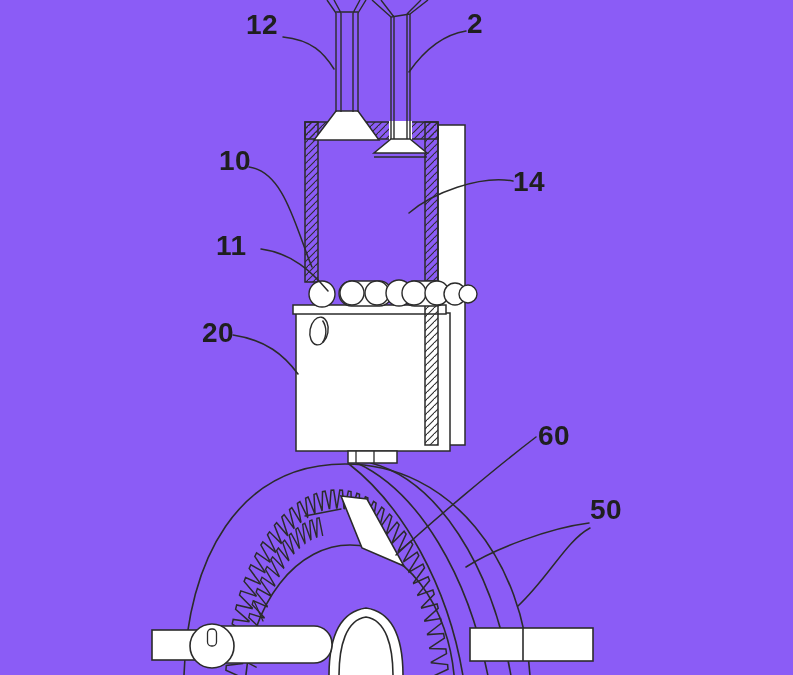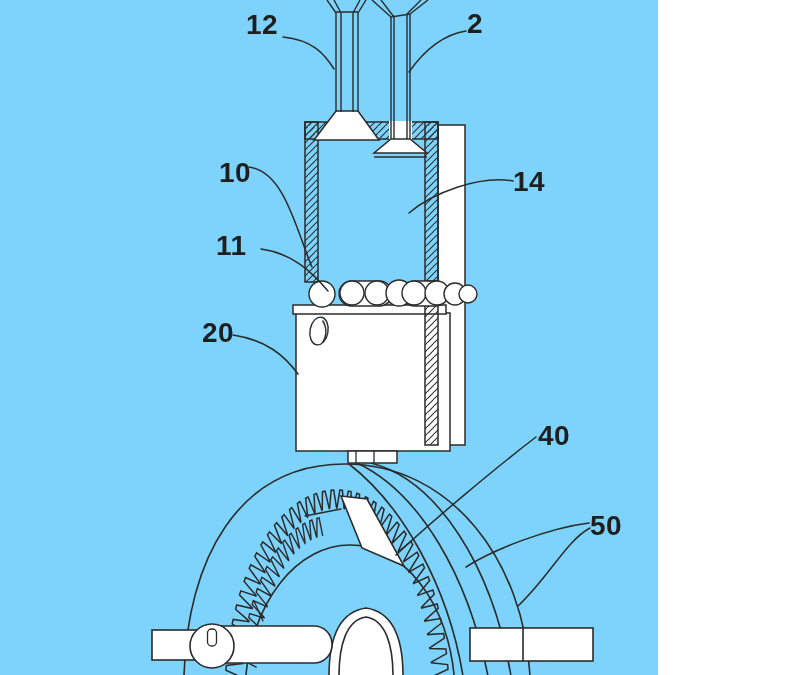--- a/index.html
+++ b/index.html
@@ -1,19 +1,19 @@
 <!DOCTYPE html>
 <html><head>
 <meta charset="utf-8">
 <style>
   html,body{margin:0;padding:0;background:#fff;}
   .canvas{
     position:relative;
-    width:658px;height:675px;
-    background:#7dd3fc;
+    width:793px;height:675px;
+    background:#8b5cf6;
     overflow:hidden;
     font-family:"Liberation Sans", sans-serif;
   }
   .canvas svg{position:absolute;left:0;top:0;}
   .ref{
     position:absolute;
     font-size:28px;
     font-weight:600;
     color:#1f1f1f;
     line-height:1;
@@ -134,19 +134,19 @@
       <path d="M 261,249 C 292,253 312,272 328,291"></path>
       <path d="M 233,335 C 266,340 284,355 298,374"></path>
       <path d="M 536,437 C 498,466 432,521 396,555"></path>
       <path d="M 589,523 C 549,528 494,549 466,567"></path>
       <path d="M 590,528 C 566,541 549,577 518,606"></path>
     </g>
   </svg>
 
   <span class="ref" style="left:246px;top:11px">12</span>
   <span class="ref" style="left:467px;top:10px">2</span>
-  <span class="ref" style="left:219px;top:159px">10</span>
+  <span class="ref" style="left:219px;top:147px">10</span>
   <span class="ref" style="left:513px;top:168px">14</span>
   <span class="ref" style="left:216px;top:232px">11</span>
   <span class="ref" style="left:202px;top:319px">20</span>
-  <span class="ref" style="left:538px;top:422px">40</span>
-  <span class="ref" style="left:590px;top:512px">50</span>
+  <span class="ref" style="left:538px;top:422px">60</span>
+  <span class="ref" style="left:590px;top:496px">50</span>
 </div>
 
 </body></html>

